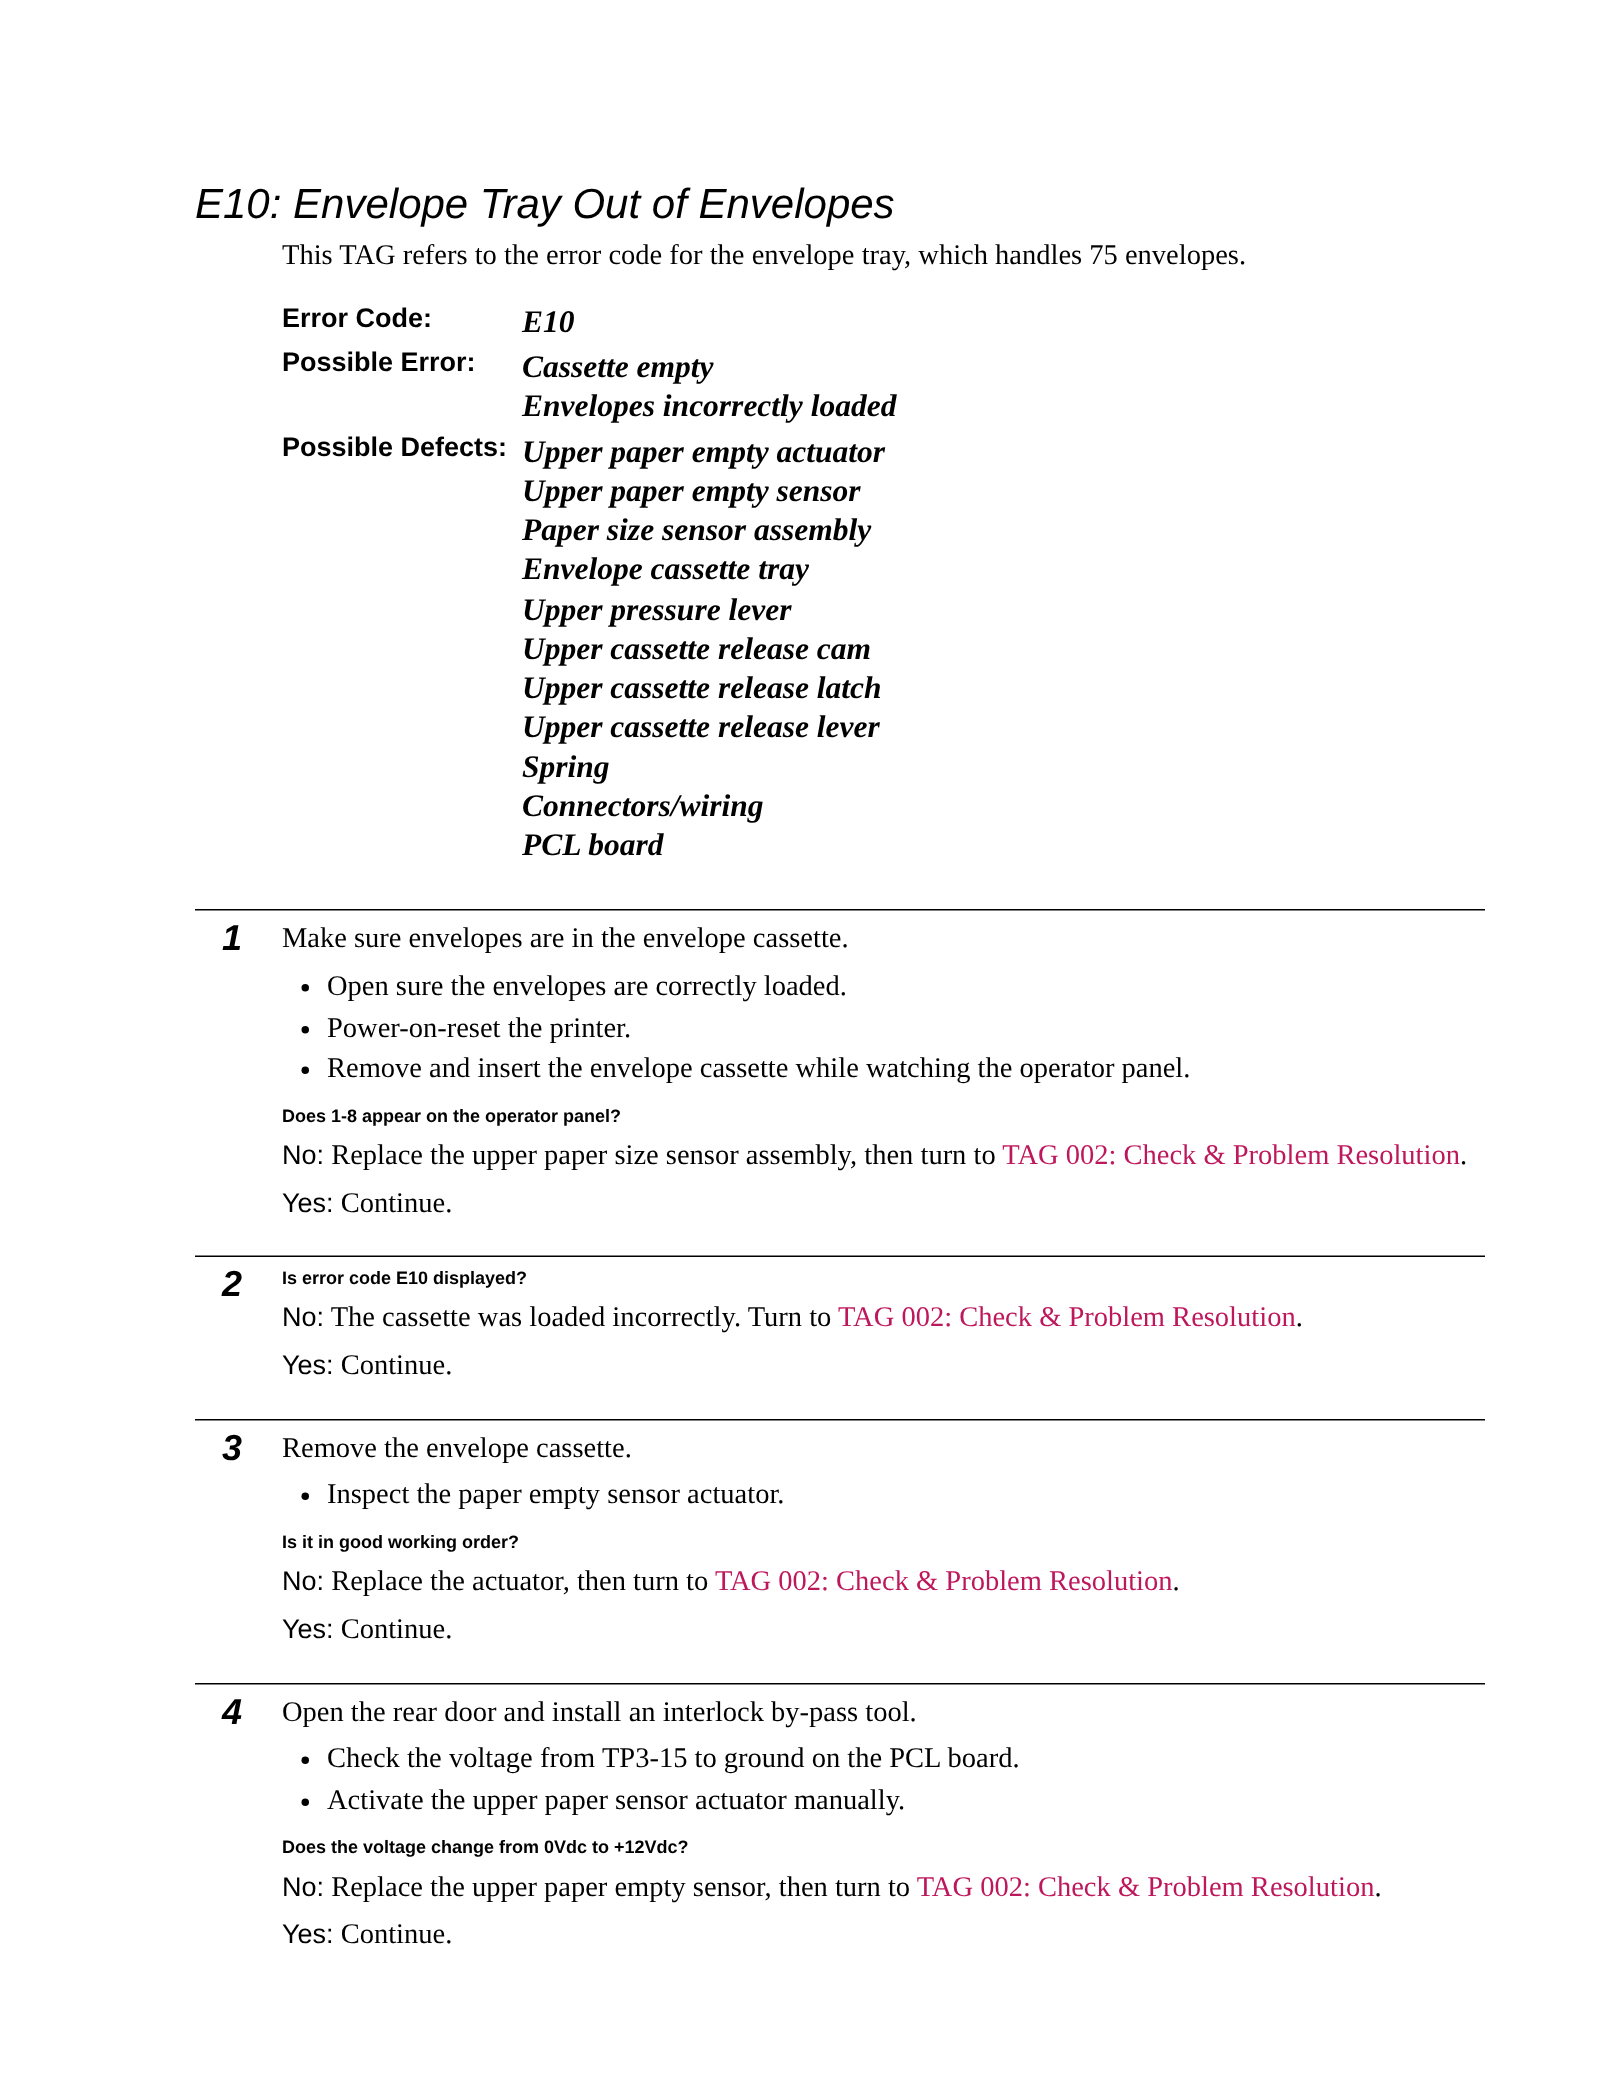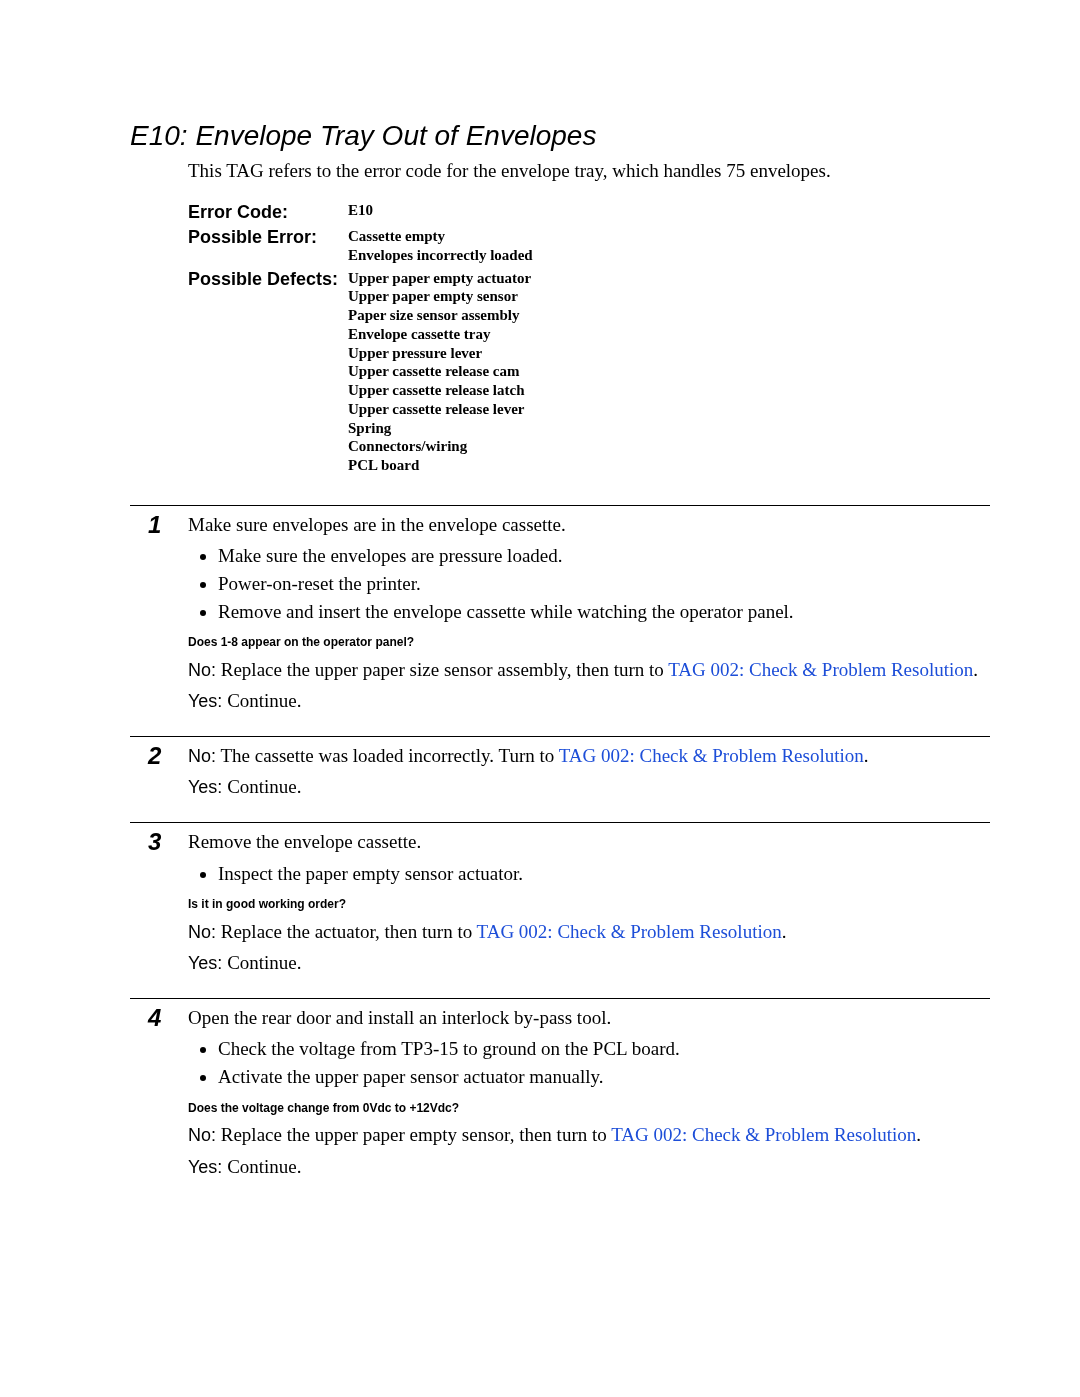--- a/index.html
+++ b/index.html
@@ -39,21 +39,22 @@
   .info-label {
     font-family: Arial, Helvetica, sans-serif;
     font-weight: bold;
     font-size: 18px;
     width: 160px;
     flex-shrink: 0;
   }
   .info-value {
     font-family: "Times New Roman", Times, serif;
     font-weight: bold;
-    font-size: 15px;
+    font-size: 21px;
+    font-style: italic;
   }
   .info-value .line {
     display: block;
     line-height: 1.25;
   }
   .step {
     border-top: 1px solid #000;
     padding-top: 6px;
     margin-top: 16px;
     display: flex;
@@ -97,21 +98,21 @@
     line-height: 1.35;
     padding-left: 38px;
     text-indent: -38px;
   }
   .answer .label {
     font-family: Arial, Helvetica, sans-serif;
     font-weight: normal;
     font-size: 18px;
   }
   .link {
-    color: #1d4ed8;
+    color: #be185d;
   }
   .footer {
     position: absolute;
     bottom: 60px;
     left: 130px;
     right: 90px;
     display: flex;
     justify-content: space-between;
     font-family: Arial, Helvetica, sans-serif;
     font-size: 15px;
@@ -154,32 +155,33 @@
         </div>
     </div>
   </div>
 
   <div id="steps-container">
       <div class="step">
         <div class="step-num">1</div>
         <div class="step-body">
           <p>Make sure envelopes are in the envelope cassette.</p>
           <ul>
-            <li>Make sure the envelopes are pressure loaded.</li>
+            <li>Open sure the envelopes are correctly loaded.</li>
             <li>Power-on-reset the printer.</li>
             <li>Remove and insert the envelope cassette while watching the operator panel.</li>
           </ul>
           <p class="question">Does 1-8 appear on the operator panel?</p>
           <p class="answer"><span class="label">No:</span>  Replace the upper paper size sensor assembly, then turn to <span class="link">TAG 002: Check &amp; Problem Resolution</span>.</p>
           <p class="answer"><span class="label">Yes:</span> Continue.</p>
         </div>
       </div>
       <div class="step">
         <div class="step-num">2</div>
         <div class="step-body">
+          <p class="question">Is error code E10 displayed?</p>
           <p class="answer"><span class="label">No:</span>  The cassette was loaded incorrectly. Turn to <span class="link">TAG 002: Check &amp; Problem Resolution</span>.</p>
           <p class="answer"><span class="label">Yes:</span> Continue.</p>
         </div>
       </div>
       <div class="step">
         <div class="step-num">3</div>
         <div class="step-body">
           <p>Remove the envelope cassette.</p>
           <ul>
             <li>Inspect the paper empty sensor actuator.</li>

